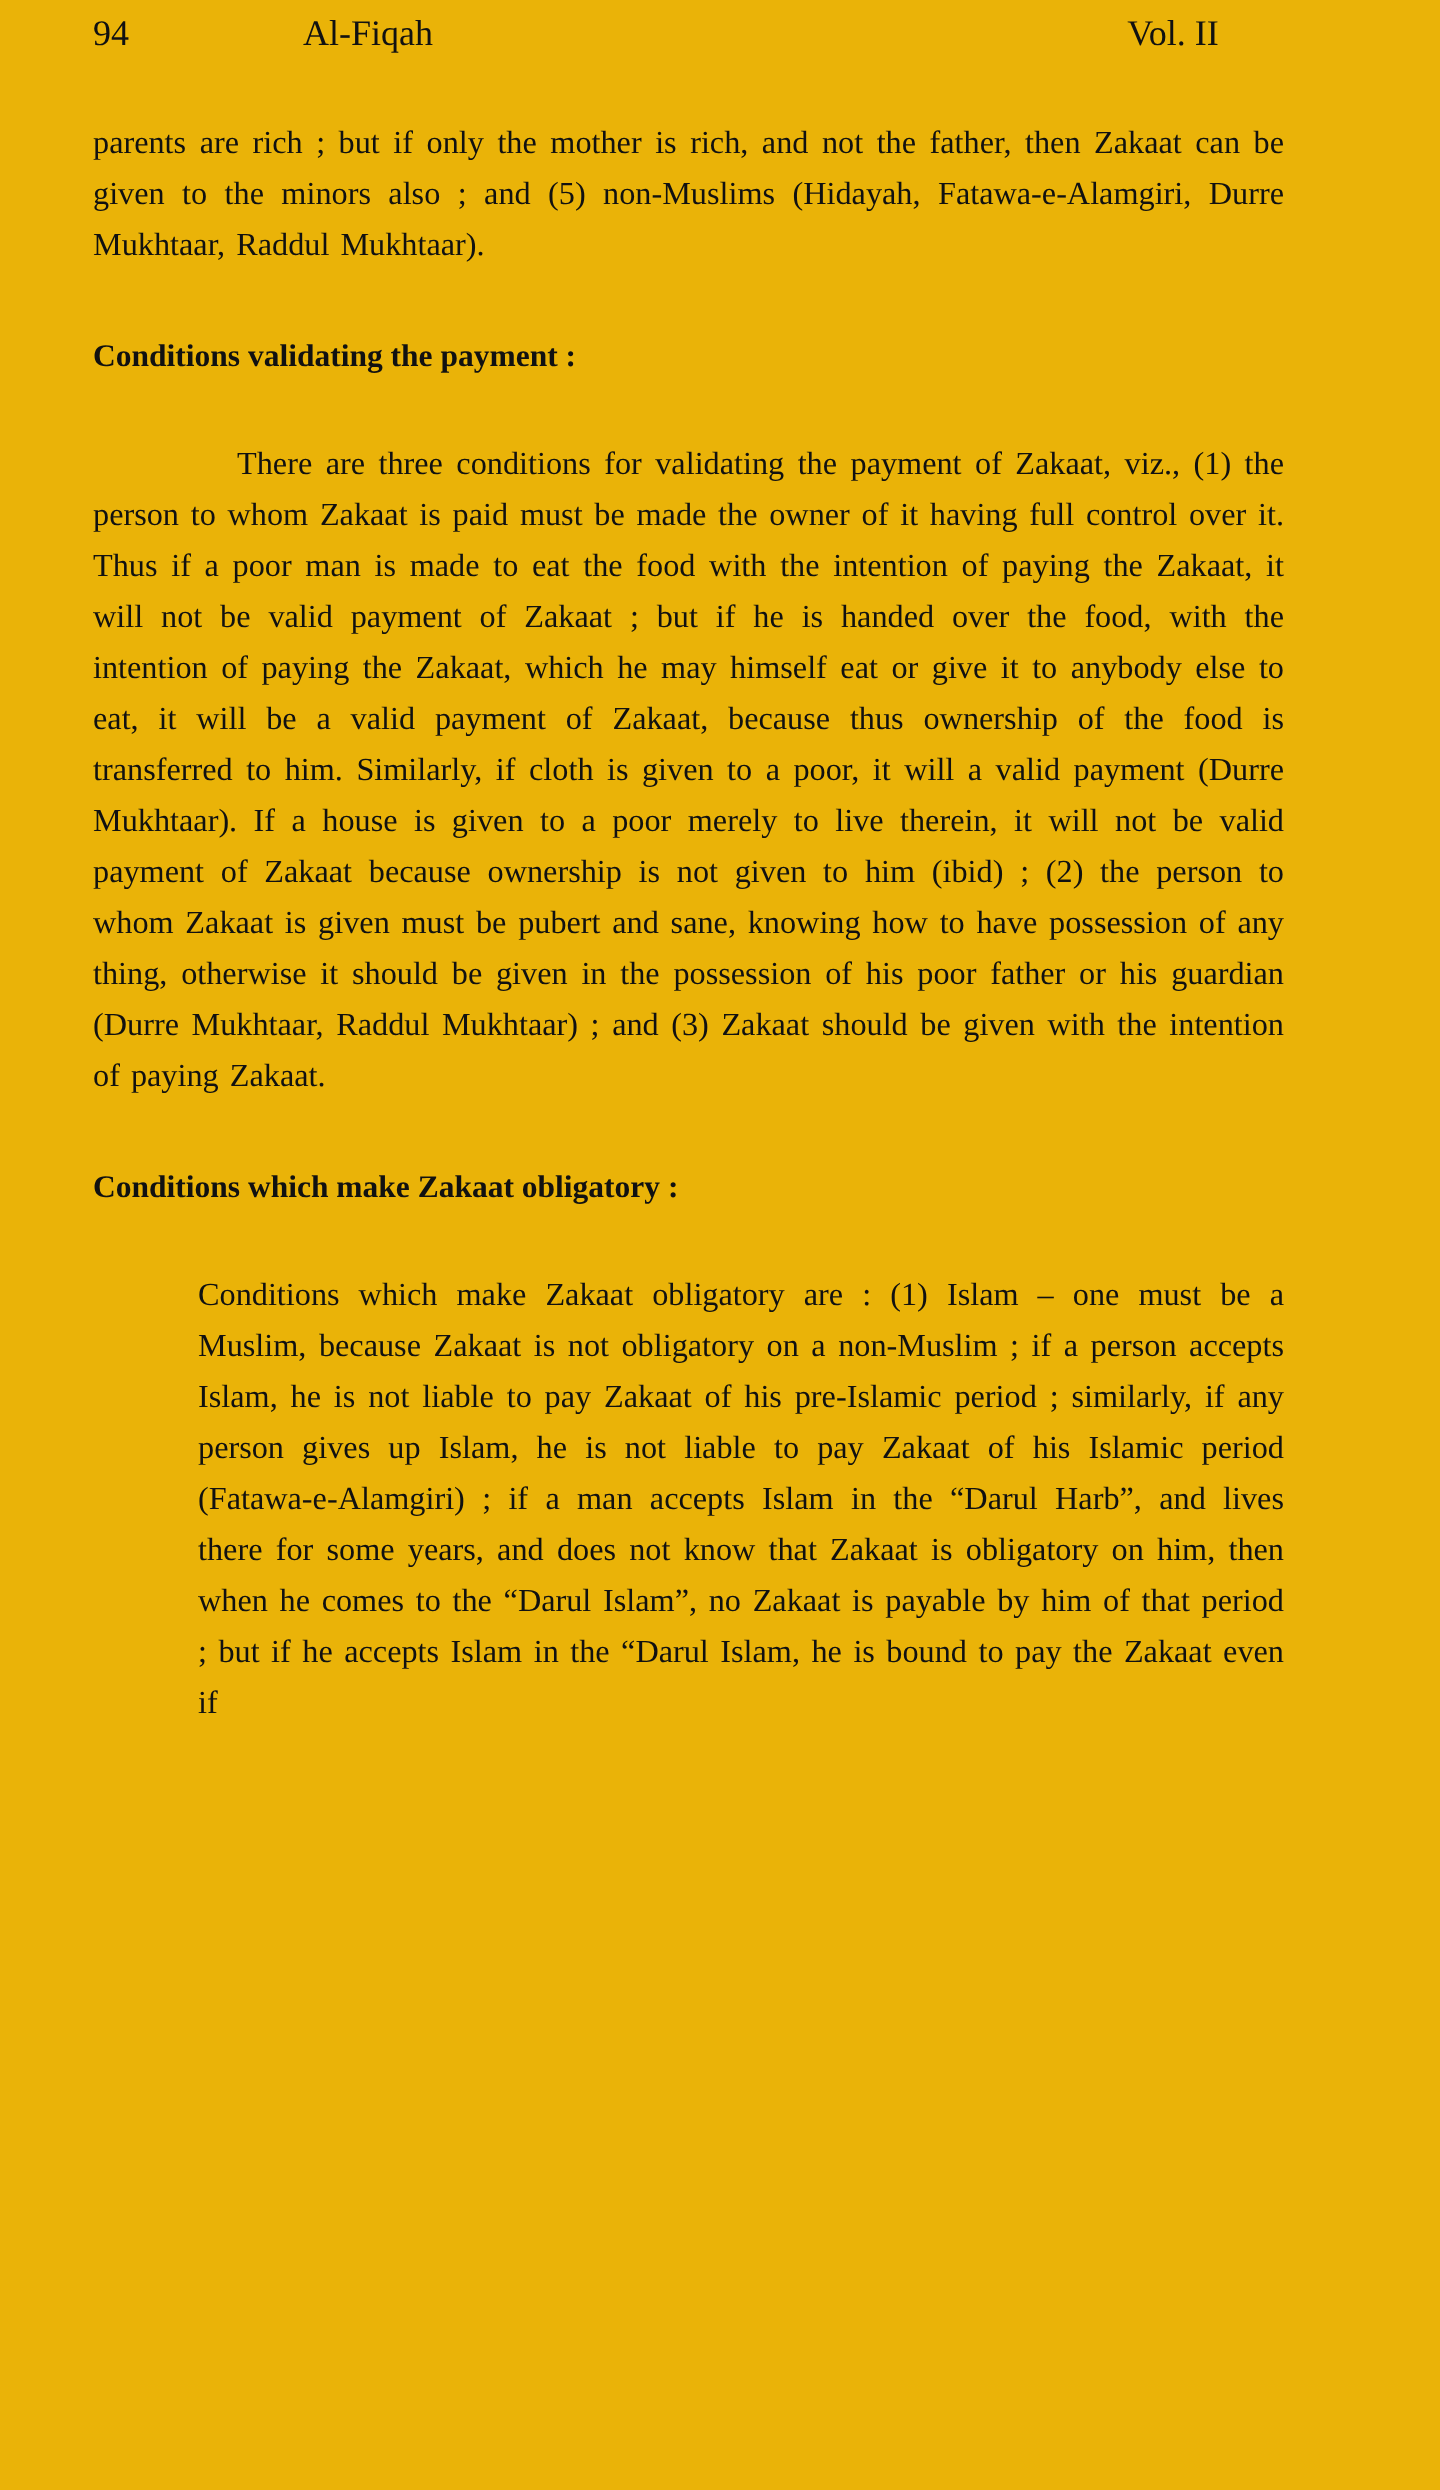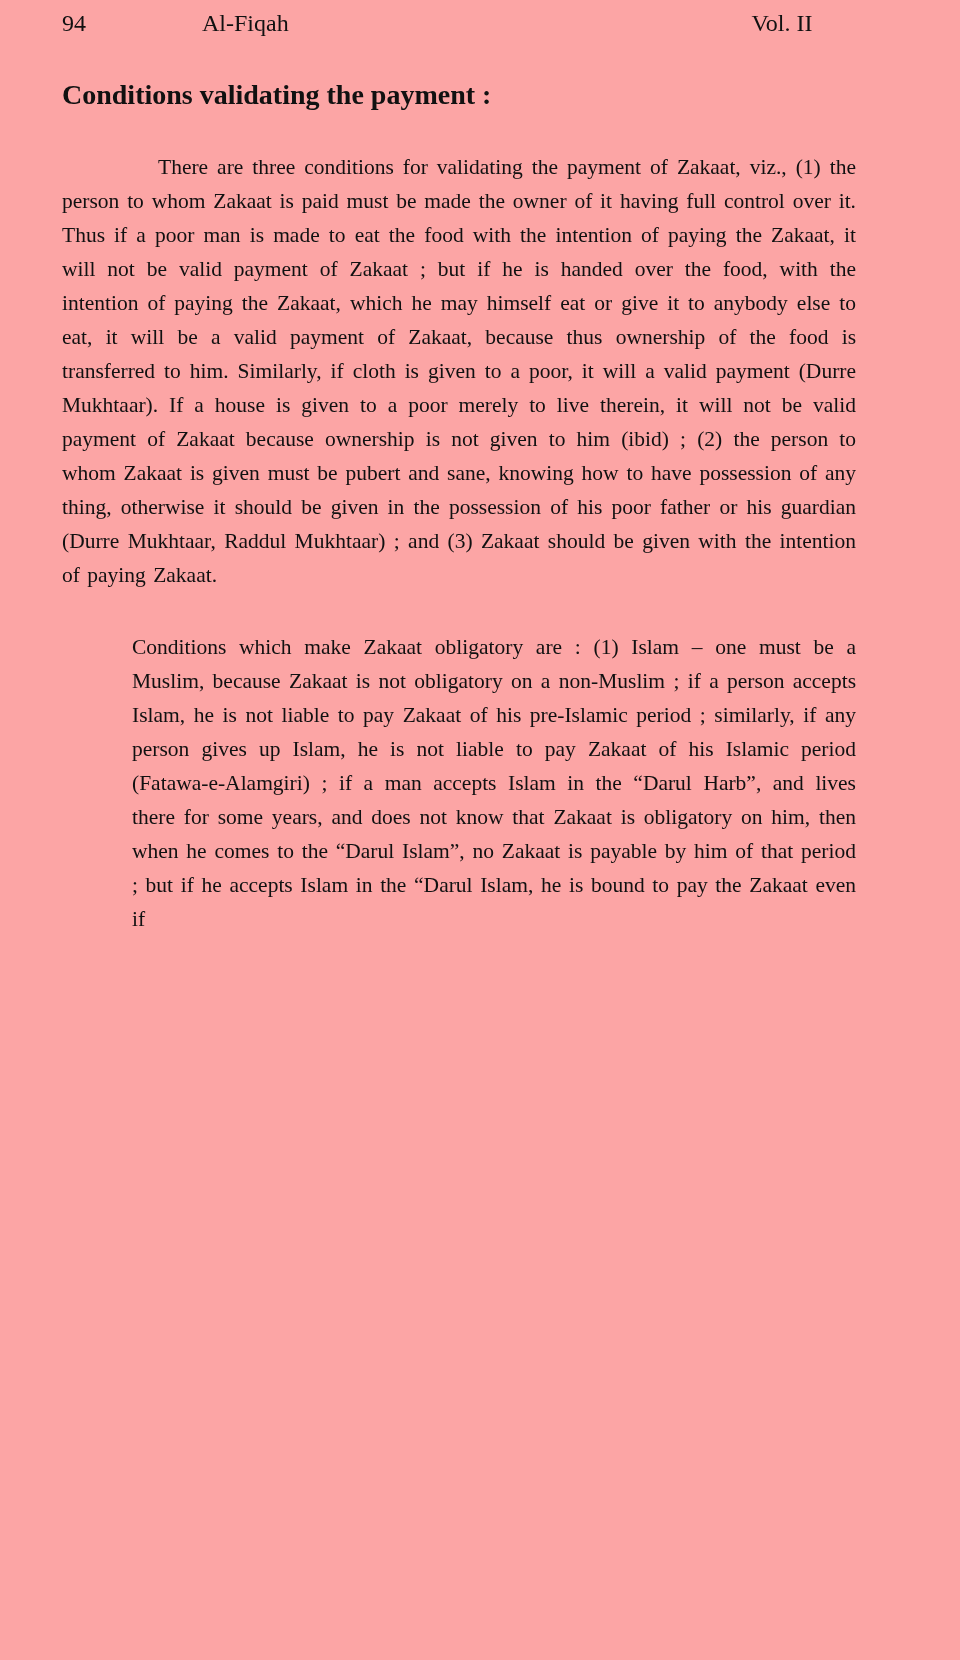--- a/index.html
+++ b/index.html
@@ -4,21 +4,21 @@
 <style>
   html, body {
     margin: 0;
     padding: 0;
     background: #ffffff;
   }
   .page {
     position: relative;
     width: 960px;
     height: 1660px;
-    background: #fca5a5;
+    background: #eab308;
     color: #111111;
     font-family: "Liberation Serif", "DejaVu Serif", serif;
     box-sizing: border-box;
     padding: 8px 104px 20px 62px;
     overflow: hidden;
   }
   .page-header {
     display: flex;
     align-items: baseline;
     font-size: 24px;
@@ -42,21 +42,21 @@
     font-size: 21.5px;
     line-height: 34px;
     text-align: justify;
     margin: 0 0 0 0;
     word-spacing: 2px;
   }
   .par-gap {
     margin-bottom: 34px;
   }
   .section-heading {
-    font-size: 28px;
+    font-size: 21px;
     font-weight: bold;
     line-height: 30px;
     margin: 42px 0 40px 0;
     text-align: left;
   }
   .first-line-indent {
     text-indent: 96px;
     margin-top: 12px;
   }
   .block-indent {
@@ -70,23 +70,25 @@
 <div class="page">
 
   <header class="page-header">
     <span class="hdr-left">94</span>
     <span class="hdr-center">Al-Fiqah</span>
     <span class="hdr-right">Vol. II</span>
   </header>
 
   <main>
 
+    <p class="body-par par-gap">parents are rich ; but if only the mother is rich, and not the father, then Zakaat can be given to the minors also ; and (5) non-Muslims (Hidayah, Fatawa-e-Alamgiri, Durre Mukhtaar, Raddul Mukhtaar).</p>
 
     <h2 class="section-heading">Conditions validating the payment :</h2>
 
     <p class="body-par first-line-indent">There are three conditions for validating the payment of Zakaat, viz., (1) the person to whom Zakaat is paid must be made the owner of it having full control over it. Thus if a poor man is made to eat the food with the intention of paying the Zakaat, it will not be valid payment of Zakaat ; but if he is handed over the food, with the intention of paying the Zakaat, which he may himself eat or give it to anybody else to eat, it will be a valid payment of Zakaat, because thus ownership of the food is transferred to him. Similarly, if cloth is given to a poor, it will a valid payment (Durre Mukhtaar). If a house is given  to a poor merely to live therein, it will not be valid payment of Zakaat because ownership is not given to him (ibid) ; (2) the person to whom Zakaat is given must be pubert and sane, knowing how to have possession of any thing, otherwise it should be given in the possession of his poor father or his guardian (Durre Mukhtaar, Raddul Mukhtaar) ; and (3) Zakaat should be given with the intention of paying Zakaat.</p>
 
+    <h2 class="section-heading">Conditions which make Zakaat obligatory :</h2>
 
     <p class="body-par block-indent">Conditions which make Zakaat obligatory are : (1) Islam – one must be a Muslim, because Zakaat is not obligatory on a non-Muslim ; if a person accepts Islam, he is not liable to pay Zakaat of his pre-Islamic period ; similarly, if any person gives up Islam, he is not liable to pay Zakaat of his Islamic period (Fatawa-e-Alamgiri) ; if a man accepts Islam in the “Darul Harb”, and lives there for some years, and does not know that Zakaat is obligatory on him, then when he comes to the “Darul Islam”, no Zakaat is payable by him of that period ; but if he accepts Islam in the “Darul  Islam, he  is bound to pay the Zakaat even if</p>
 
   </main>
 
 </div>
 
 </body></html>

